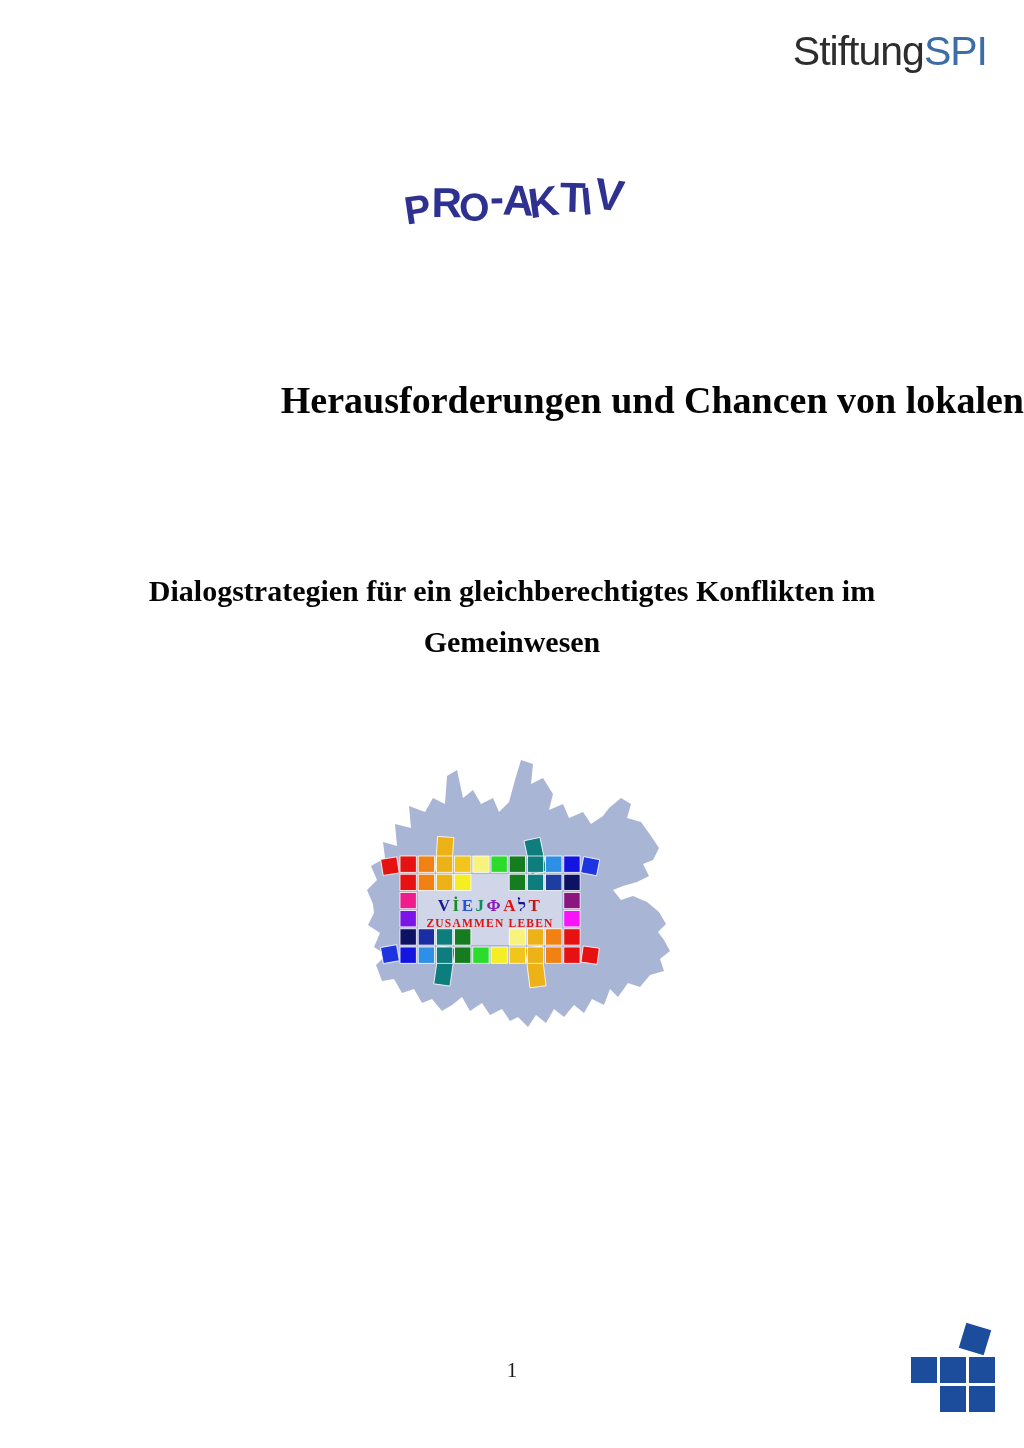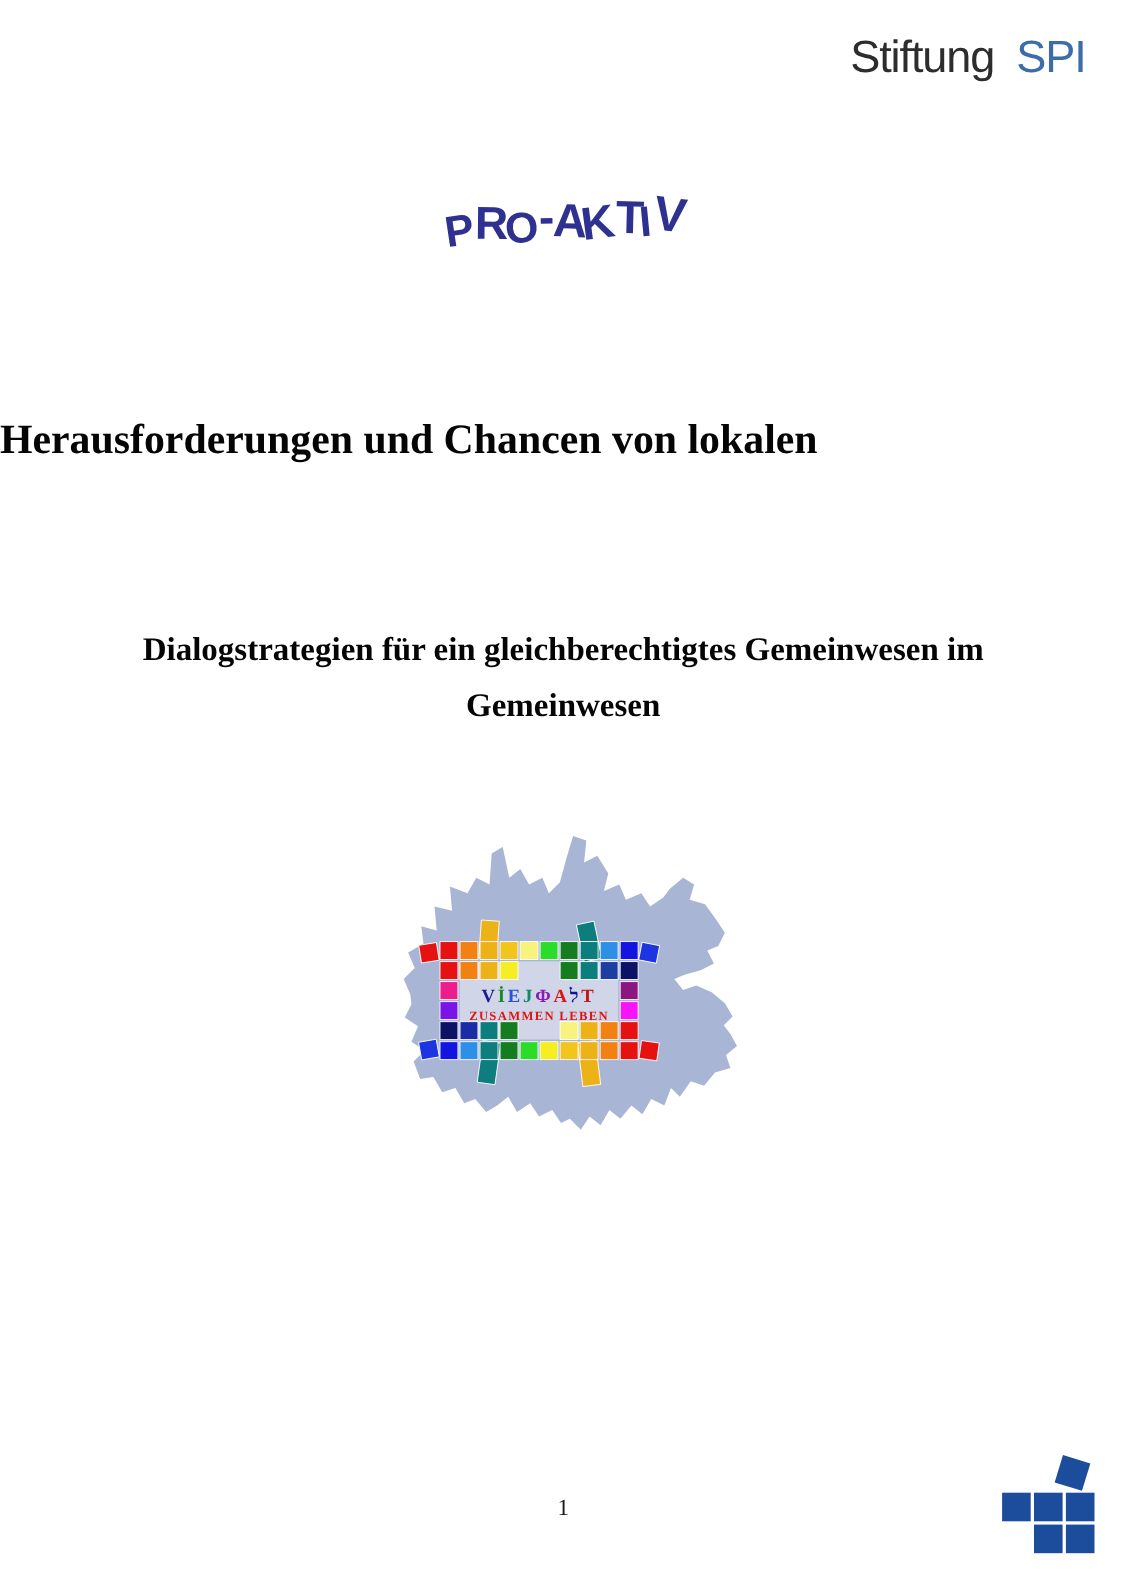--- a/index.html
+++ b/index.html
@@ -15,21 +15,21 @@
     font-family:"Liberation Serif", serif;overflow:hidden;
   }
 
   
   .brand{
     position:absolute;top:28px;right:37px;
     font-family:"Liberation Sans", sans-serif;
     font-size:41px;font-weight:300;letter-spacing:-1px;white-space:nowrap;
   }
   .brand .bname{color:var(--c-brand-name);margin-top:44px;}
-  .brand .bsuffix{color:var(--c-brand-suffix);margin-left:20px;}
+  .brand .bsuffix{color:var(--c-brand-suffix);margin-left:0;}
 
   
   .proaktiv{position:absolute;left:405px;top:174px;width:240px;}
   .wordmark{
     font-family:"Liberation Sans", sans-serif;font-weight:bold;
     font-size:42px;color:var(--c-proaktiv);letter-spacing:-2px;
     transform:rotate(-1.5deg);line-height:56px;white-space:nowrap;
   }
   .wordmark span{display:inline-block;transform-origin:50% 80%;}
   .wordmark span:nth-child(1){transform:rotate(-7deg) translateY(4px) scale(.94);}
@@ -41,21 +41,21 @@
   .wordmark span:nth-child(7){transform:rotate(3deg) translateY(-3px);}
   .wordmark span:nth-child(8){transform:rotate(-4deg) scale(.92);}
   .wordmark span:nth-child(9){transform:rotate(9deg) translateY(-4px) scale(1.05);}
   .tagline{
     margin-top:14px;font-family:"Liberation Sans", sans-serif;
     font-weight:bold;font-size:19px;line-height:23px;color:var(--c-proaktiv);
   }
 
   
   .doc-title{
-    position:absolute;top:370px;left:0;width:1024px;text-align:left;
+    position:absolute;top:370px;left:0;width:1024px;text-align:right;
     font-weight:bold;font-size:38px;line-height:61px;color:#050505;
   }
   .doc-subtitle{
     position:absolute;top:565px;left:0;width:1024px;text-align:center;
     font-weight:bold;font-size:30px;line-height:51px;color:#050505;
   }
 
   
   .map-emblem{position:absolute;left:363px;top:754px;width:322px;height:282px;}
 
@@ -86,21 +86,21 @@
 
   <div class="proaktiv">
     <div class="wordmark"><span>P</span><span>R</span><span>O</span><span>-</span><span>A</span><span>K</span><span>T</span><span>I</span><span>V</span></div>
   </div>
 
   <div class="doc-title">
     <div>Herausforderungen und Chancen von lokalen</div>
   </div>
 
   <div class="doc-subtitle">
-    <div>Dialogstrategien für ein gleichberechtigtes Gemeinwesen im</div>
+    <div>Dialogstrategien für ein gleichberechtigtes Konflikten im</div>
     <div>Gemeinwesen</div>
   </div>
 
   <div class="map-emblem">
     <svg width="322" height="282" viewBox="0 0 322 282" xmlns="http://www.w3.org/2000/svg">
       <path d="M10 150 L4 136 14 126 8 112 22 104 20 88 34 92 32 70 48 74 46 52 62 58 70 44 82 50 84 22 94 16 100 44 110 36 118 50 130 44 136 58 146 48 152 26 158 6 170 10 168 30 180 24 190 40 186 56 200 50 206 64 220 58 228 70 240 62 246 54 258 44 268 50 264 64 278 68 288 82 296 94 290 106 280 110 286 122 274 128 260 132 250 136 258 146 270 142 284 148 296 158 303 170 295 178 301 186 307 197 297 205 301 217 287 221 277 233 265 229 255 243 247 235 241 251 229 245 221 259 211 251 201 263 191 255 183 269 173 261 165 273 155 263 147 267 139 255 127 261 119 249 107 257 99 243 89 251 79 257 69 245 59 249 51 235 39 239 31 225 19 227 13 211 23 201 11 193 17 179 5 171 11 159 Z" fill="#a9b5d4"></path>
       <rect x="55" y="120" width="144" height="71" fill="#ffffff" opacity="0.45"></rect>
       <g id="mosaic-squares">
           <rect x="73.4" y="82.89" width="16.3" height="34.5" fill="#eeb219" stroke="#ffffff" stroke-width="0.8" transform="rotate(4 81.55000000000001 100.14)"></rect>
           <rect x="164.39999999999998" y="84.71000000000001" width="16.3" height="34.5" fill="#0e7d7d" stroke="#ffffff" stroke-width="0.8" transform="rotate(-12 172.54999999999998 101.96000000000001)"></rect>

